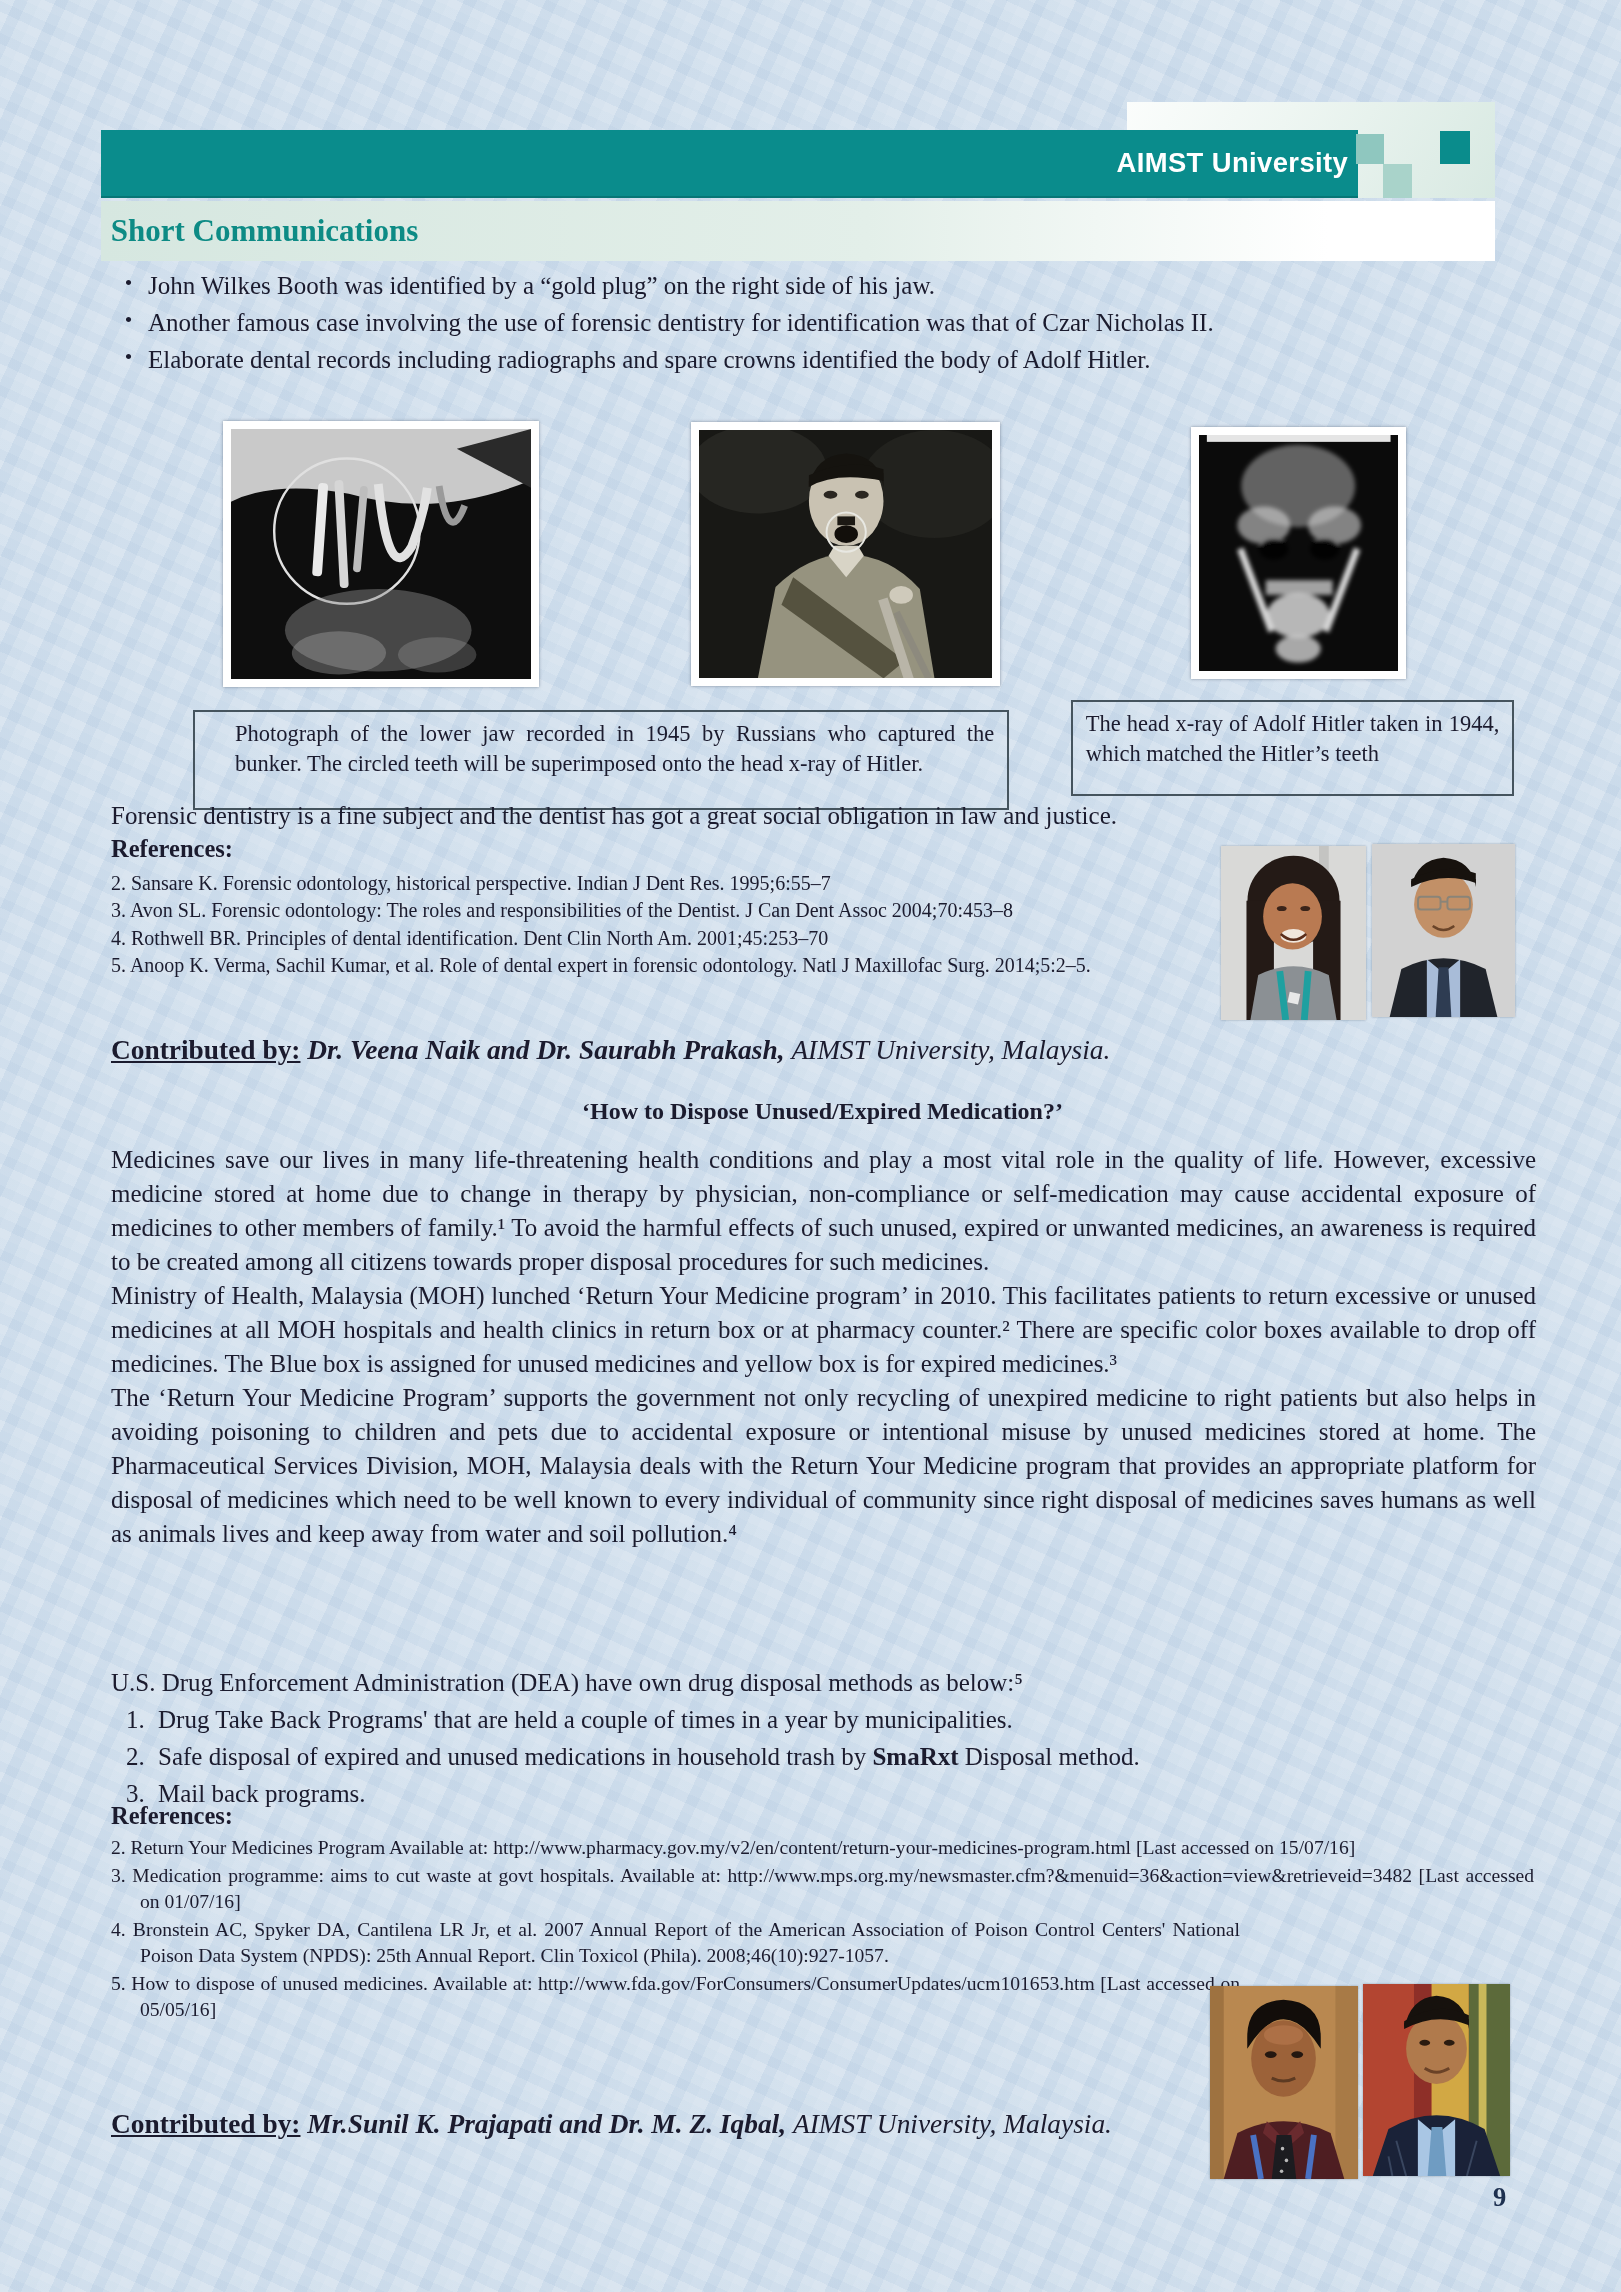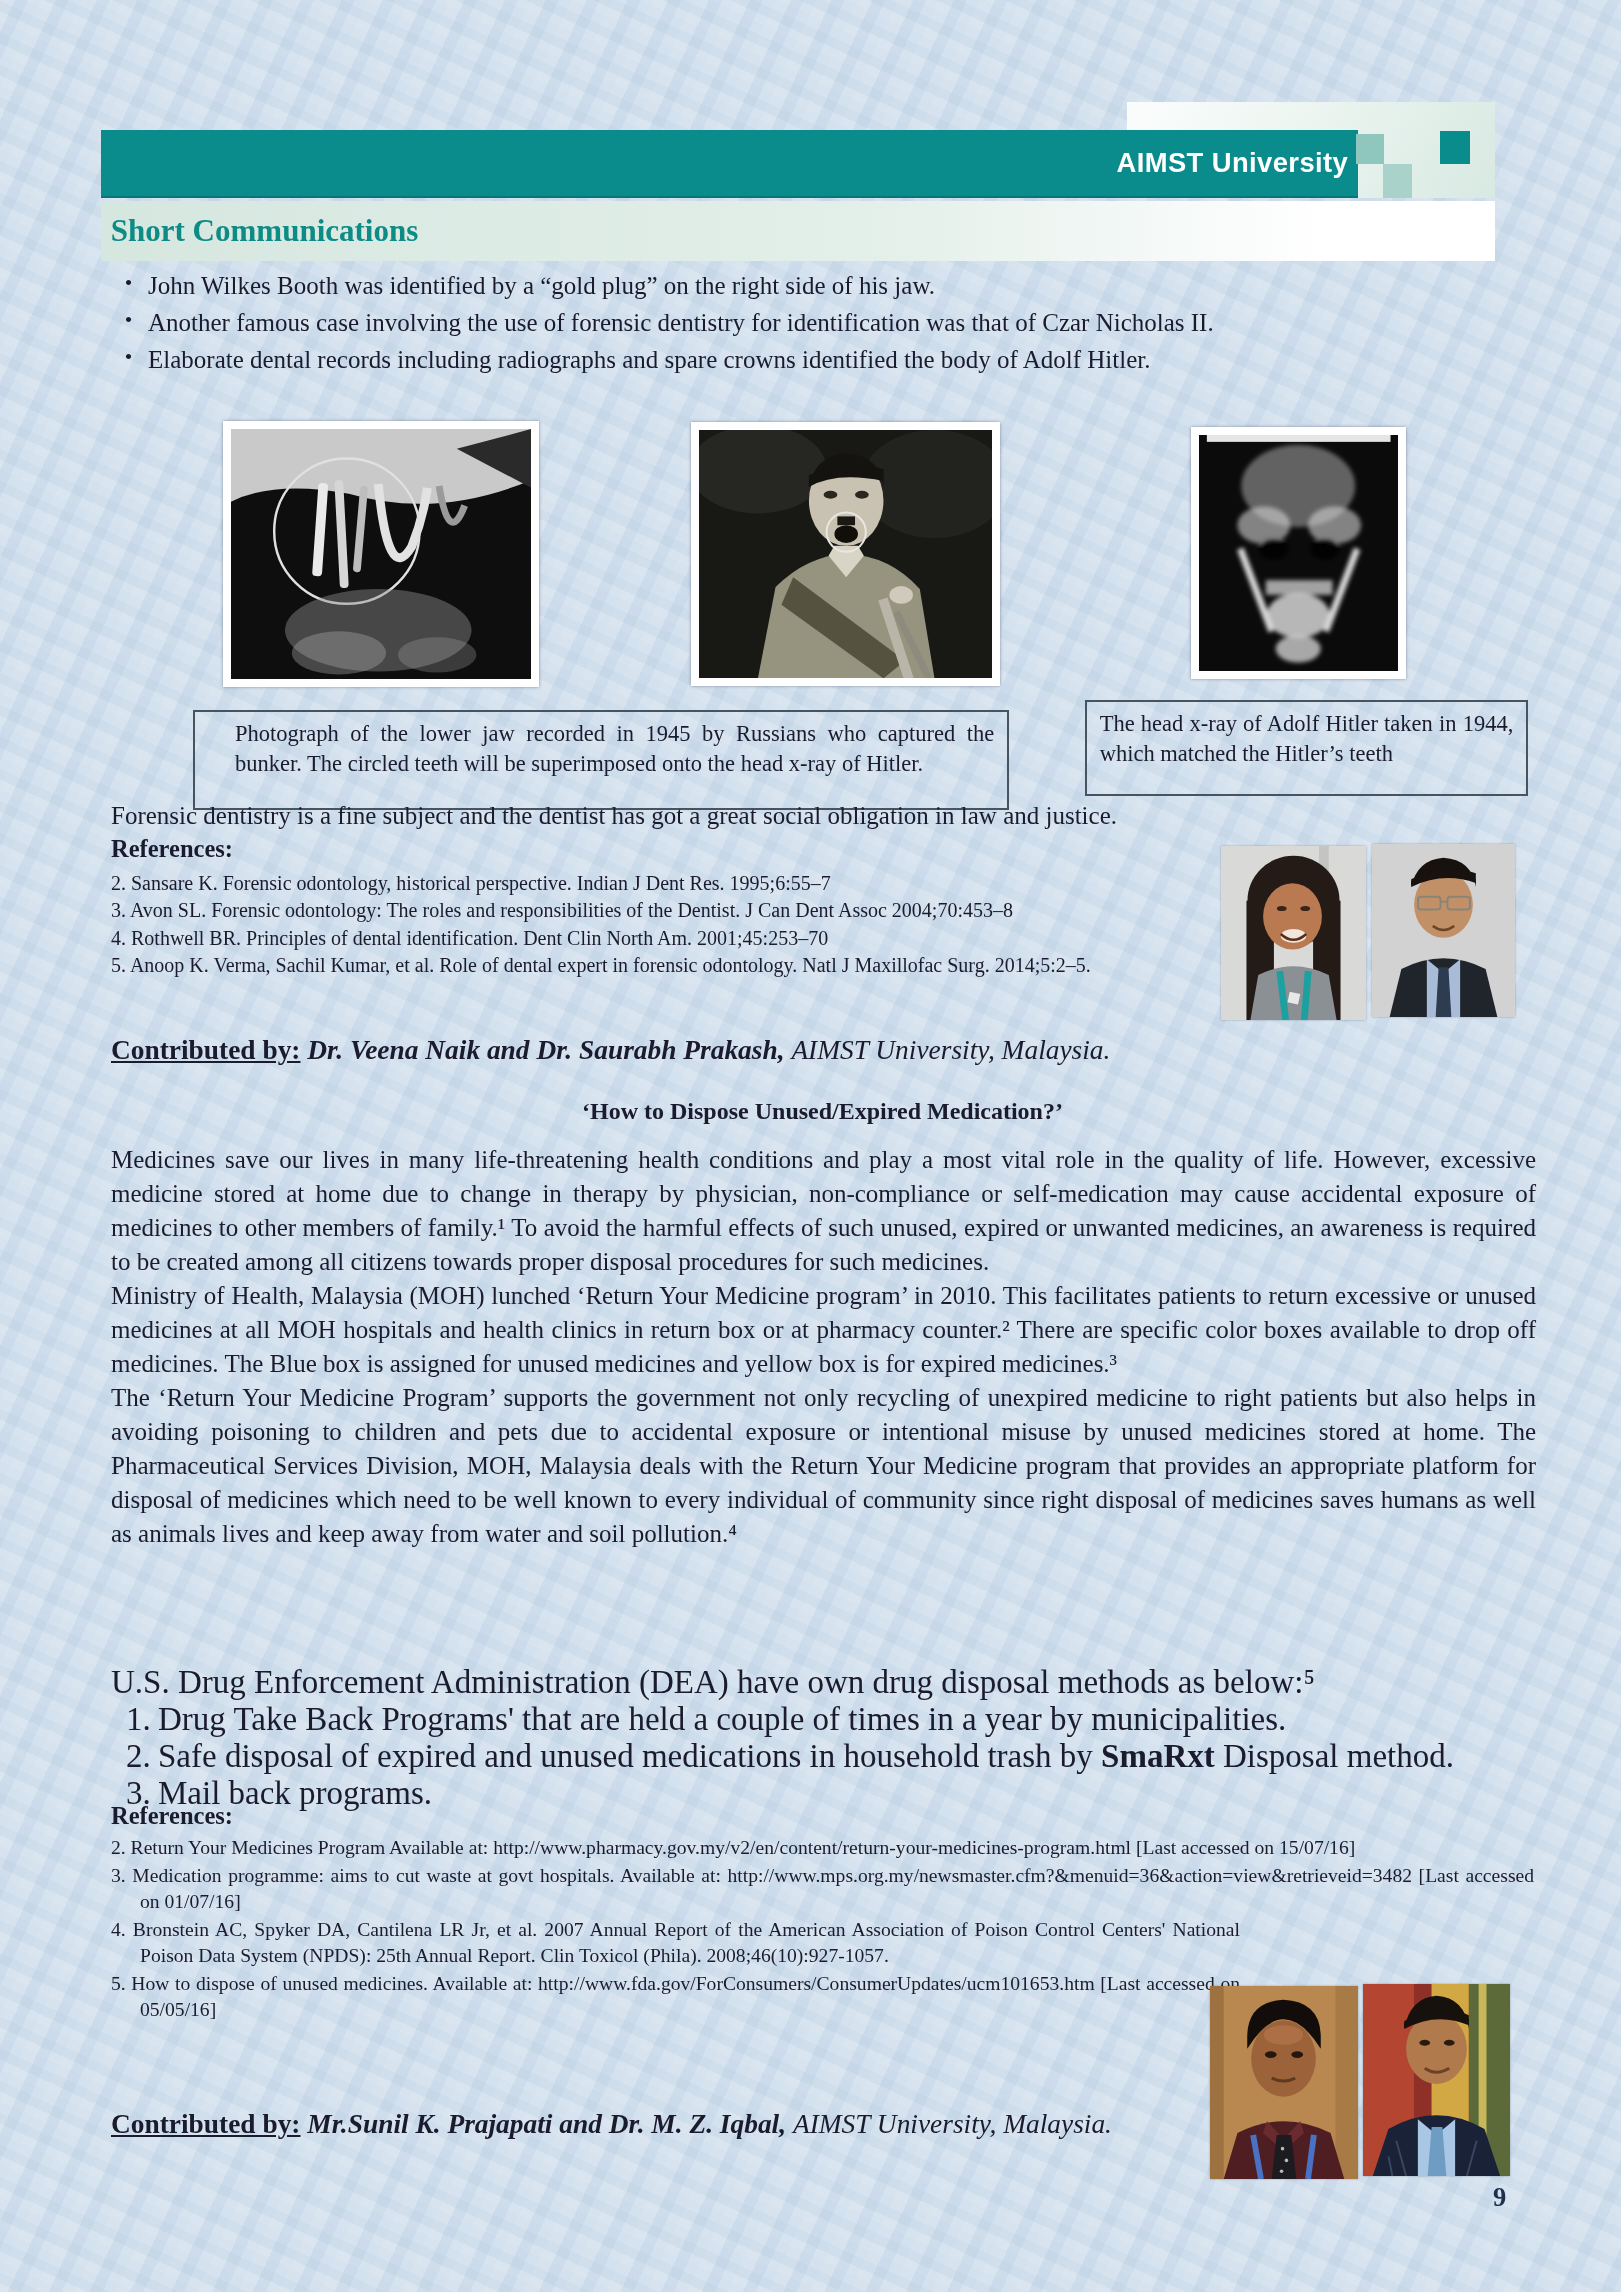--- a/index.html
+++ b/index.html
@@ -34,41 +34,41 @@
   .bullet::before{content:"\2022";position:absolute;left:13.7px;top:-2px;font-size:21.6px;}
   
   .photo-frame{background:#ffffff;padding:7.8px;box-sizing:border-box;box-shadow:0 0 2.9px rgba(60,70,90,.55);}
   .photo-frame svg{display:block;width:100%;height:100%;}
   .fig1{left:223px;top:421px;width:316px;height:266px;}
   .fig2{left:691px;top:422px;width:309px;height:264px;}
   .fig3{left:1191px;top:427px;width:215px;height:252px;}
   .caption{border:2.9px solid #45545e;box-sizing:border-box;padding:6.9px 12.7px;
     font-size:22.5px;line-height:30px;text-align:justify;}
   .cap1{left:193px;top:710px;width:816px;height:100px;padding-left:40px;}
-  .cap2{left:1071px;top:700px;width:443px;height:96px;margin-left:14px;}
+  .cap2{left:1071px;top:700px;width:443px;height:96px;}
   .closing{left:111px;top:802px;width:1425px;font-size:25px;}
   .ref-heading{font-size:24.5px;font-weight:bold;}
   .refh1{left:111px;top:835px;}
   .refs1{left:111px;top:870px;width:1423px;font-size:20px;line-height:27.4px;}
   .ref{padding-left:29px;text-indent:-29px;text-align:justify;overflow-wrap:anywhere;}
   .ref-narrow{width:1100px;}
   .portrait{box-shadow:0 0 2px rgba(60,70,90,.4);}
   .portrait svg{display:block;width:100%;height:100%;}
   .ph-veena{left:1221px;top:846px;width:145px;height:174px;}
   .ph-saurabh{left:1372px;top:844px;width:143px;height:173px;}
   .contributed{font-size:27.4px;line-height:43px;}
   .contrib1{left:111px;top:1029px;width:1425px;}
   .contrib2{left:111px;top:2103px;width:1112px;}
   .c-label{font-weight:bold;text-decoration:underline;}
   .c-names{font-weight:bold;font-style:italic;}
   .c-affil{font-style:italic;}
   .heading2{left:111px;top:1098px;width:1423px;text-align:center;font-size:24px;font-weight:bold;}
   .paras{left:111px;top:1143px;width:1425px;font-size:25px;line-height:34px;text-align:justify;}
   .paras p{margin:0;}
-  .dea{left:111px;top:1664px;width:1425px;font-size:33px;line-height:37px;}
+  .dea{left:111px;top:1664px;width:1425px;font-size:25px;line-height:37px;}
   .dea-item{padding-left:61px;text-indent:-46px;}
   .dea-num{display:inline-block;width:32px;text-indent:0;}
   .refh2{left:111px;top:1802px;}
   .refs2{left:111px;top:1835px;width:1423px;font-size:19.6px;line-height:25.5px;}
   .refs2 .ref{margin-bottom:2.9px;}
   .ph-sunil{left:1210px;top:1986px;width:148px;height:193px;}
   .ph-iqbal{left:1363px;top:1984px;width:147px;height:192px;}
   .page-number{left:1475px;top:2182px;width:49px;text-align:center;
     font-size:26.5px;font-weight:bold;color:#1d3050;}
   b{font-weight:bold;}

